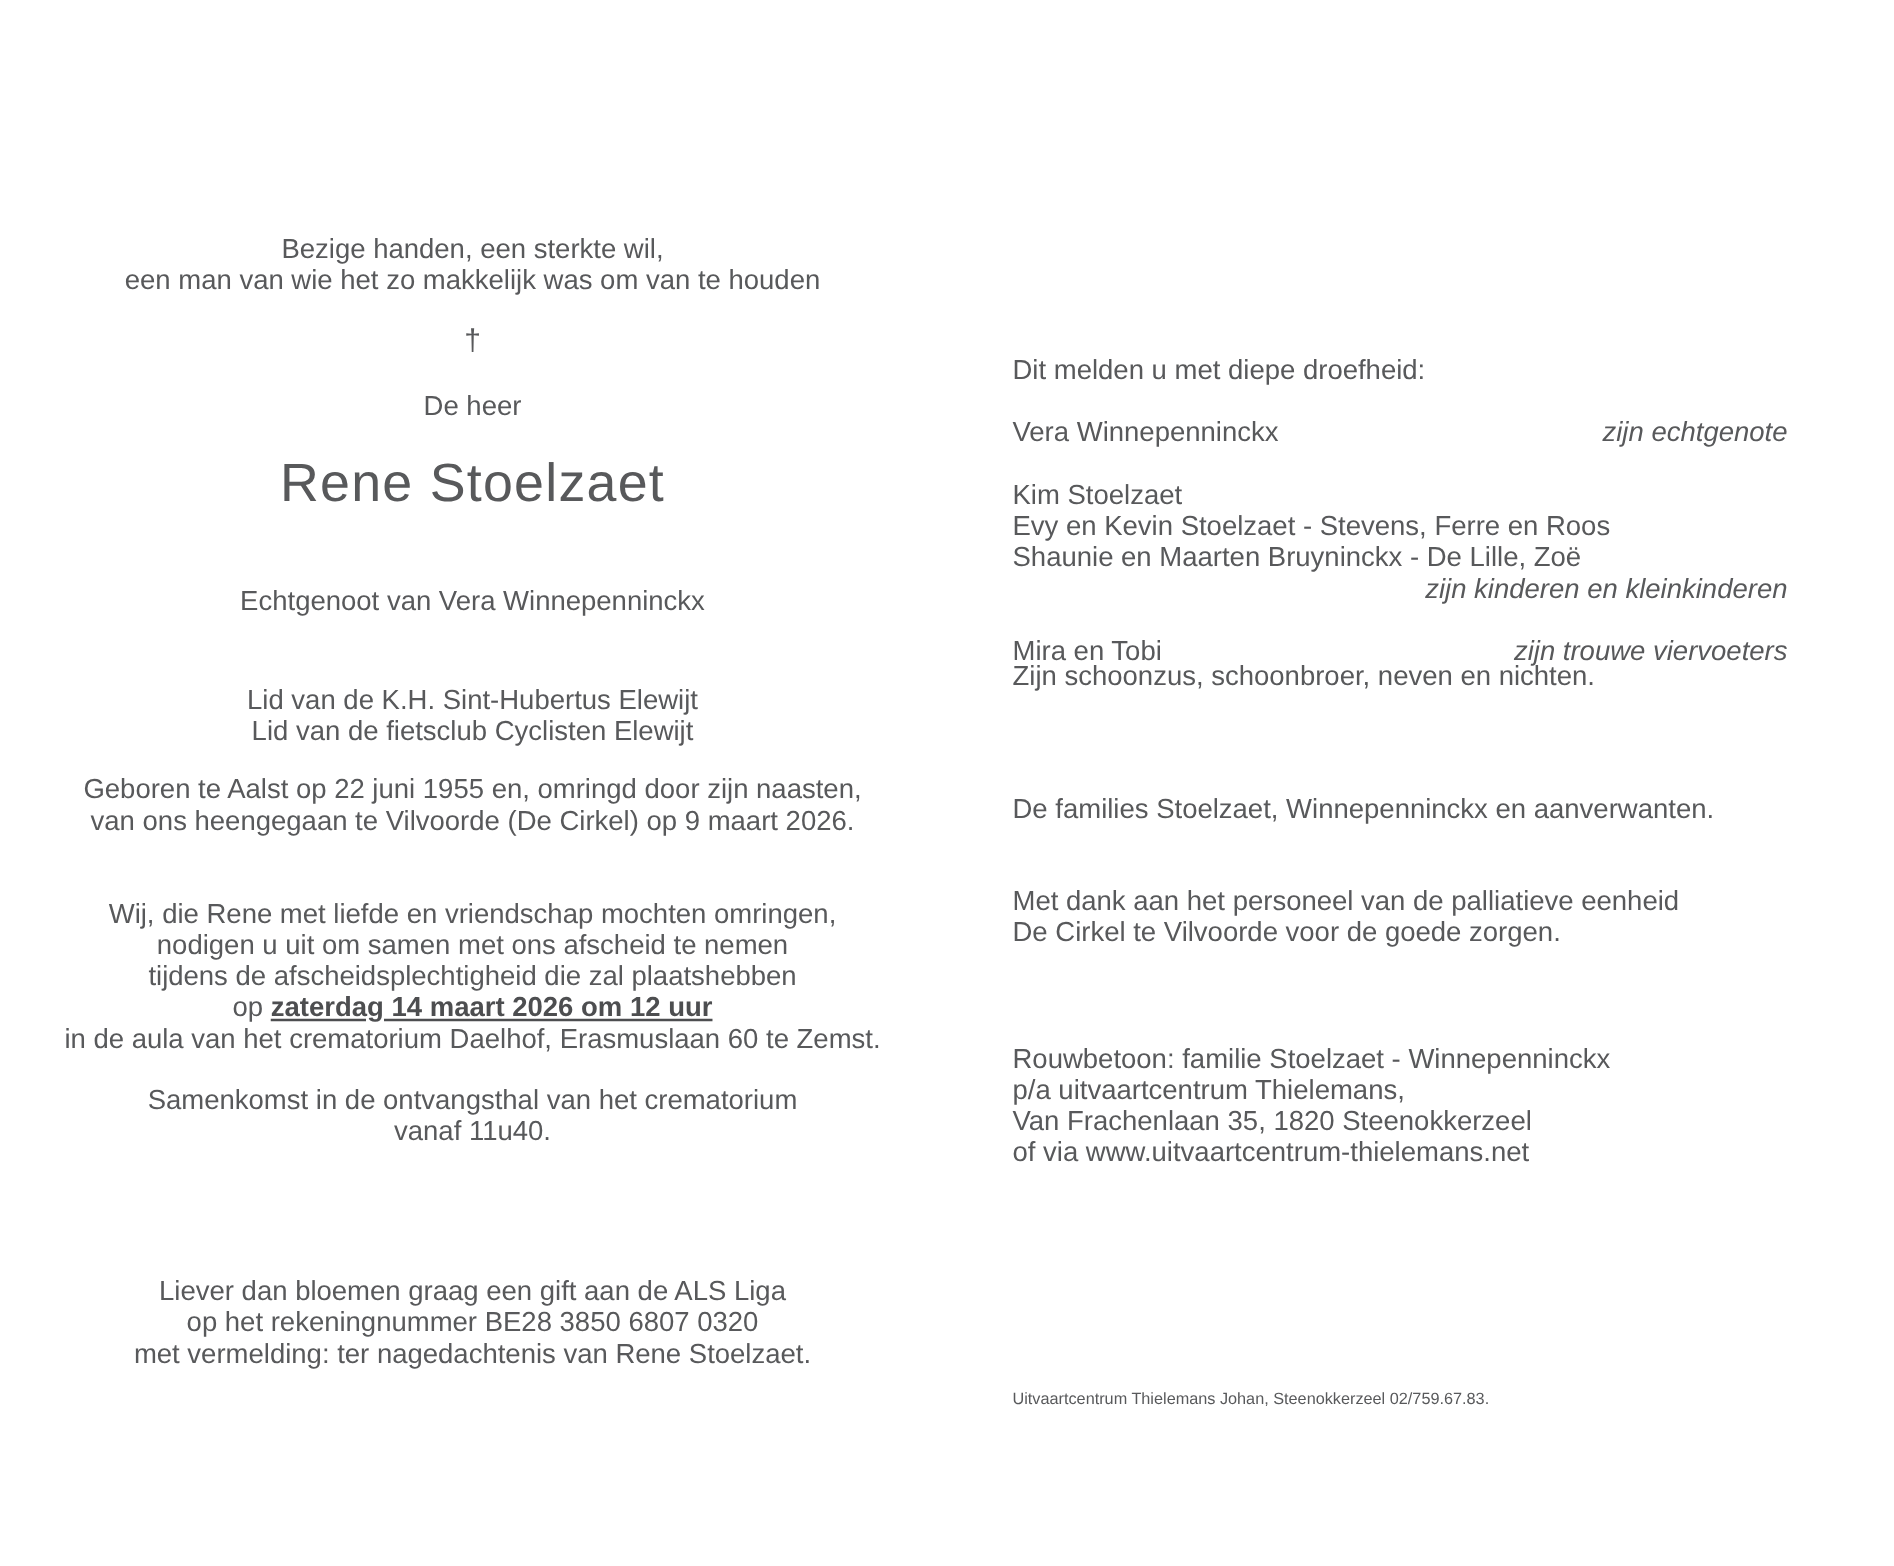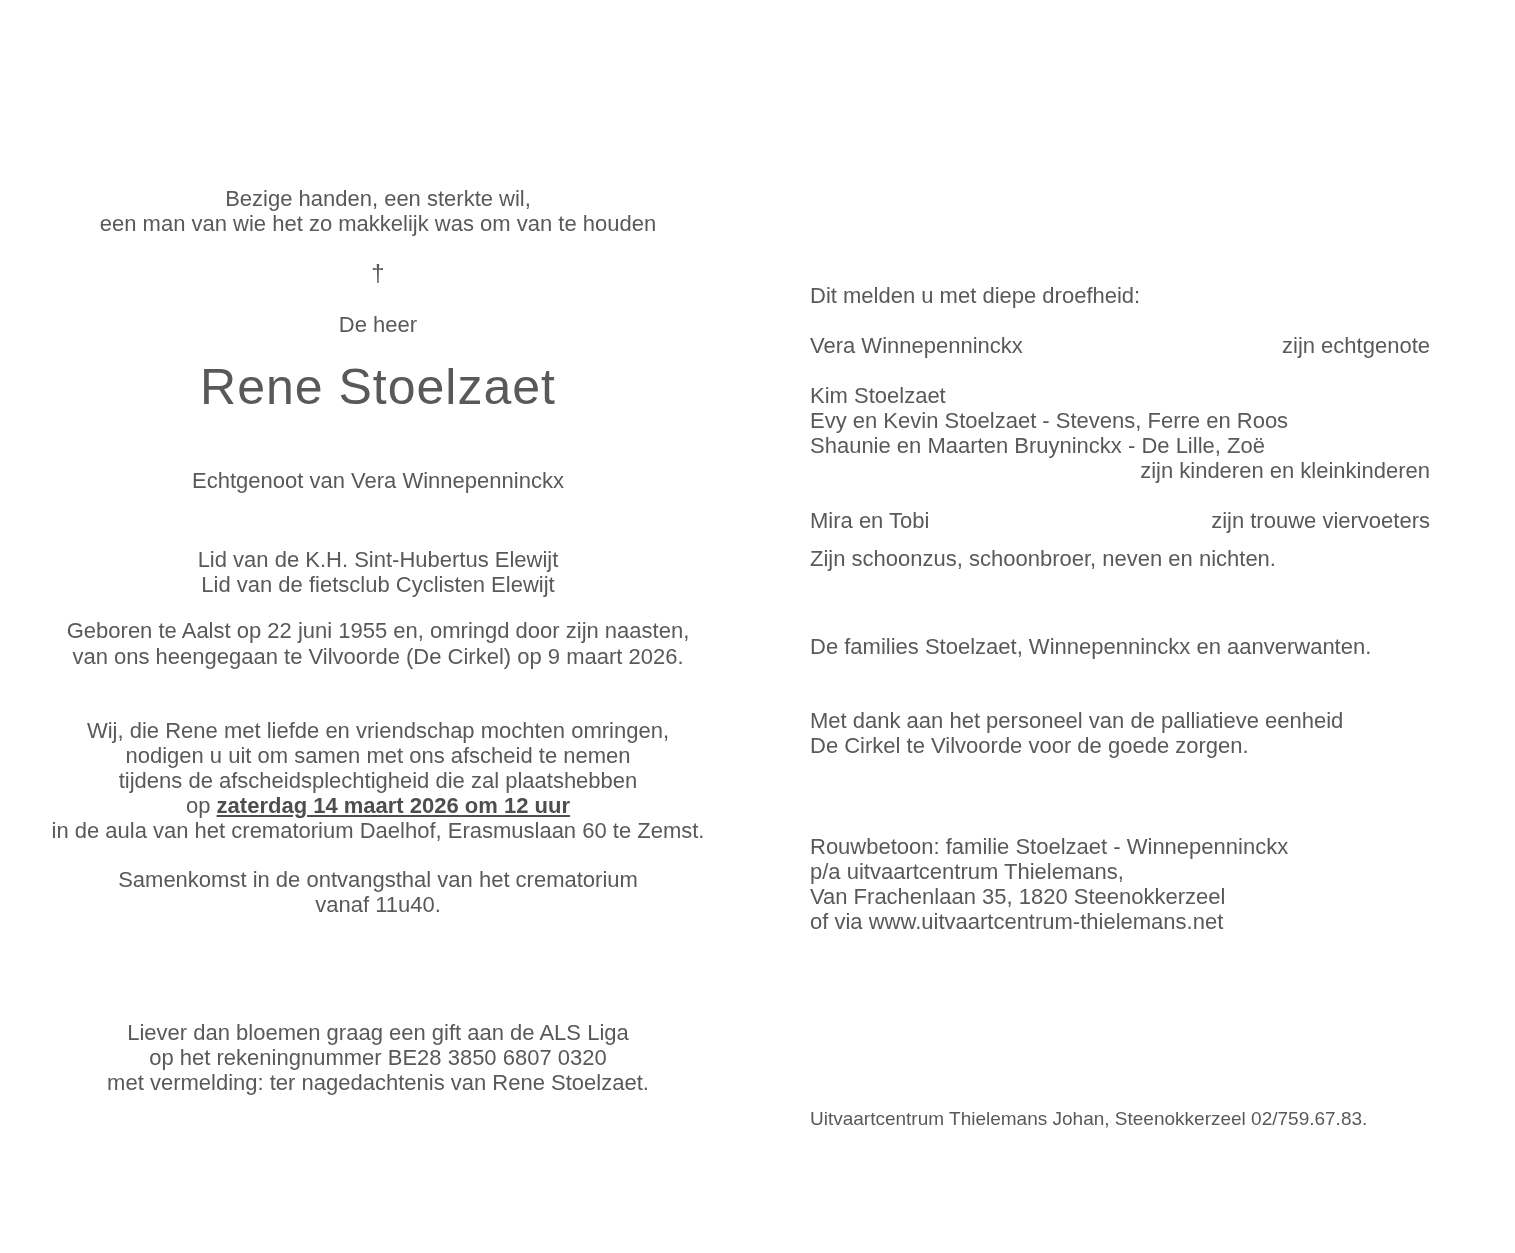--- a/index.html
+++ b/index.html
@@ -31,39 +31,40 @@
     left: 810px;
     width: 620px;
     text-align: left;
   }
   .row {
     display: flex;
     justify-content: space-between;
     align-items: baseline;
   }
   .relation {
+    font-style: italic;
   }
   .right-align {
     text-align: right;
   }
   .cross {
     font-size: 24px;
   }
   .deceased-name {
-    font-size: 50px;
+    font-size: 43px;
     line-height: 46px;
     letter-spacing: 1px;
   }
   .bold {
     font-weight: bold;
     color: #4d4e50;
     text-decoration: underline;
   }
   .footer-small {
-    font-size: 19px;
+    font-size: 13px;
     line-height: 18px;
   }
 </style>
 </head>
 <body>
 
 <div class="page">
 
   <div class="block left-block" style="top:186px">
     <div>Bezige handen, een sterkte wil,</div>
@@ -120,21 +121,21 @@
     <div>Shaunie en Maarten Bruyninckx - De Lille, Zoë</div>
   </div>
 
   <div class="block right-block right-align relation" style="top:458px">zijn kinderen en kleinkinderen</div>
 
   <div class="block right-block row" style="top:508px">
     <span>Mira en Tobi</span>
     <span class="relation">zijn trouwe viervoeters</span>
   </div>
 
-  <div class="block right-block" style="top:546px">Zijn schoonzus, schoonbroer, neven en nichten.</div>
+  <div class="block right-block" style="top:528px">Zijn schoonzus, schoonbroer, neven en nichten.</div>
 
   <div class="block right-block" style="top:634px">De families Stoelzaet, Winnepenninckx en aanverwanten.</div>
 
   <div class="block right-block" style="top:708px">
     <div>Met dank aan het personeel van de palliatieve eenheid</div>
     <div>De Cirkel te Vilvoorde voor de goede zorgen.</div>
   </div>
 
   <div class="block right-block" style="top:834px">
     <div>Rouwbetoon: familie Stoelzaet - Winnepenninckx</div>

